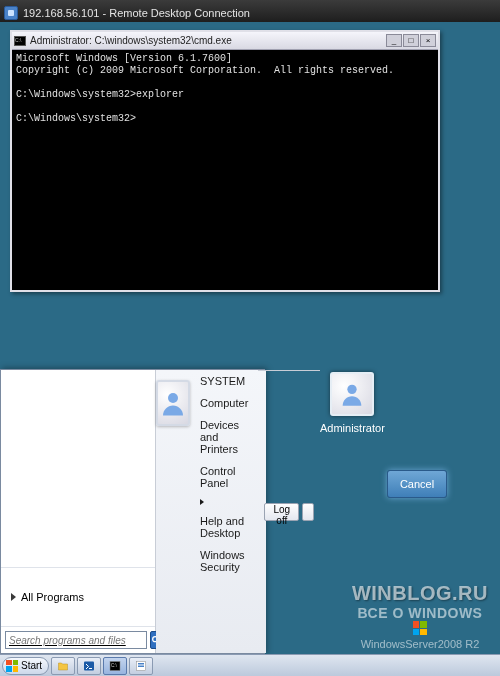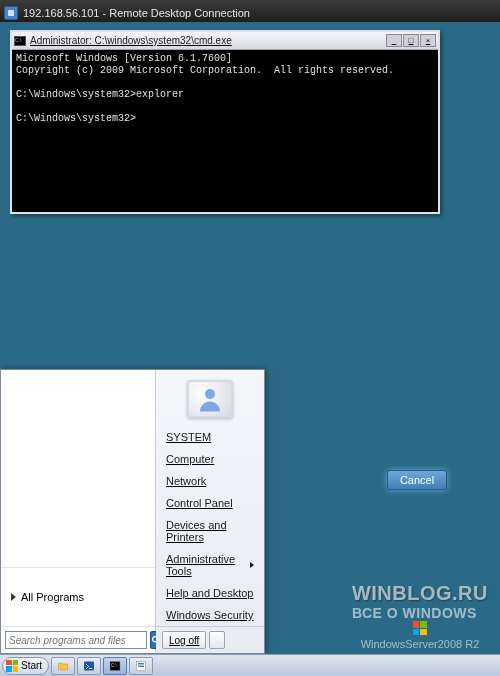--- a/index.html
+++ b/index.html
@@ -7,55 +7,55 @@
 
 
 .rdc-titlebar { height: 26px; background: linear-gradient(#3b3b3b, #1a1a1a); display: flex; align-items: center; color: #e4e4e4; font-size: 11px; padding-left: 4px; border-bottom: 1px solid #000; }
 .rdc-icon { width: 14px; height: 14px; background: #4a82c8; border: 1px solid #2a5a9a; margin-right: 5px; border-radius: 2px; position: relative; }
 .rdc-icon::after { content: ""; position: absolute; inset: 3px; background: #cde3ff; border-radius: 1px; }
 
 
 .remote { position: absolute; top: 22px; left: 0; right: 0; bottom: 0; background: #2b6a86; overflow: hidden; }
 
 
-.cmdwin { position: absolute; top: 8px; left: 10px; width: 430px; height: 184px; border: 2px solid #e0e0e8; background: #ececf2; box-shadow: 2px 2px 4px rgba(0,0,0,.4); text-decoration: underline; }
+.cmdwin { position: absolute; top: 8px; left: 10px; width: 430px; height: 262px; border: 2px solid #e0e0e8; background: #ececf2; box-shadow: 2px 2px 4px rgba(0,0,0,.4); }
 .cmd-title { height: 18px; background: linear-gradient(#f5f5fb,#d9d9e3); display: flex; align-items: center; font-size: 10px; padding: 0 2px; border-bottom: 1px solid #a0a0b0; }
 .cmd-title .cicon { width: 12px; height: 10px; background: #000; margin-right: 4px; border: 1px solid #555; position: relative; }
 .cmd-title .cicon::after { content: "C:\\"; color: #bbb; font-size: 5px; position: absolute; top: 0; left: 0; }
 .cmd-title .ctext { flex: 1; color: #222; }
 .cmd-title .btns { display: flex; gap: 1px; }
 .cmd-title .btn { width: 16px; height: 13px; background: #d0d0da; border: 1px solid #8a8a98; font-size: 8px; line-height: 11px; text-align: center; cursor: pointer; }
 .cmd-body { background: #000; color: #e0e0e0; font-family: "Consolas","Courier New",monospace; font-size: 10px; padding: 3px 4px; height: calc(100% - 18px); white-space: pre; line-height: 12px; overflow: hidden; }
 
 
 .tile { position: absolute; text-align: center; color: #fff; font-size: 11px; }
 .tile .frame { width: 44px; height: 44px; border: 2px solid #e6eef5; border-radius: 3px; margin: 0 auto 6px; display: flex; align-items: center; justify-content: center; box-shadow: 0 0 4px rgba(0,0,0,.5); }
 .avatar-admin { background: radial-gradient(circle at 30% 30%, #fff, #d8d8e2); }
 .avatar-admin svg { width: 28px; height: 28px; }
 .avatar-other { background: #2b6a86; }
-.cancel-btn { position: absolute; left: 387px; top: 448px; width: 60px; height: 20px; border-radius: 3px; background: linear-gradient(#6fa7d6,#3f7fb8); color: #fff; font-size: 11px; border: 1px solid #2a5a8a; box-shadow: 0 0 6px rgba(120,180,230,.8); cursor: pointer; }
-
-
-.watermark { position: absolute; right: 12px; bottom: 26px; text-align: left; pointer-events: none; }
+.cancel-btn { position: absolute; left: 387px; top: 448px; width: 60px; height: 28px; border-radius: 3px; background: linear-gradient(#6fa7d6,#3f7fb8); color: #fff; font-size: 11px; border: 1px solid #2a5a8a; box-shadow: 0 0 6px rgba(120,180,230,.8); cursor: pointer; }
+
+
+.watermark { position: absolute; right: 12px; bottom: 26px; text-align: center; pointer-events: none; }
 .watermark .wb { color: rgba(255,255,255,.6); font-size: 20px; font-weight: 700; letter-spacing: .5px; text-shadow: 1px 1px 2px rgba(0,0,0,.4); }
 .watermark .ws { color: rgba(255,255,255,.55); font-size: 14px; font-weight: 600; letter-spacing: .5px; }
 .watermark .wlogo { color: rgba(255,255,255,.55); font-size: 11px; display: flex; align-items: center; justify-content: flex-end; gap: 3px; flex-direction: column; }
 .wflag { display: inline-grid; grid-template: 1fr 1fr / 1fr 1fr; width: 14px; height: 14px; gap: 1px; }
 .wflag span:nth-child(1){background:#f25022}.wflag span:nth-child(2){background:#7fba00}.wflag span:nth-child(3){background:#00a4ef}.wflag span:nth-child(4){background:#ffb900}
 
 
 .startmenu { position: absolute; left: 0px; bottom: 22px; width: 265px; height: 285px; background: #fff; border: 1px solid #7a8aa0; box-shadow: 2px -1px 6px rgba(0,0,0,.35); display: flex; font-size: 11px; }
 .sm-left { width: 155px; border-right: 1px solid #c8cdd6; display: flex; flex-direction: column; }
 .sm-lspace { flex: 1; }
 .sm-allprog { padding: 23px 10px; border-top: 1px solid #dfe3ea; cursor: pointer; display:flex; align-items:center; gap:5px;}
 .sm-allprog .tri { width:0;height:0;border-top:4px solid transparent;border-bottom:4px solid transparent;border-left:5px solid #3a3a3a;}
-.sm-search { padding: 4px; border-top: 1px solid #dfe3ea; display:flex; gap:3px; align-items:flex-end; }
+.sm-search { padding: 4px; border-top: 1px solid #dfe3ea; display:flex; gap:3px; align-items:flex-end;text-decoration:underline; }
 .sm-search input { flex:1; height: 18px; font-size: 10px; font-style: italic; color: #666; padding: 1px 3px; border: 1px solid #7a8aa0; }
 .sm-search .go { width: 18px; height: 18px; background: #2f6fc0; border: 1px solid #1a4a88; border-radius: 2px; color: #fff; display:flex; align-items:center; justify-content:center; cursor:pointer; }
-.sm-right { width: 110px; background: linear-gradient(#f4f6fa,#e8ebf1); display:flex; flex-direction:column;text-decoration:underline; }
+.sm-right { width: 110px; background: linear-gradient(#f4f6fa,#e8ebf1); display:flex; flex-direction:row; }
 .sm-userpic { width: 46px; height: 46px; margin: 10px auto 8px; border: 2px solid #d4dae5; border-radius:3px; background: radial-gradient(circle at 30% 30%,#fff,#d8d8e2); display:flex; align-items:center; justify-content:center; box-shadow: 0 1px 3px rgba(0,0,0,.25); }
 .sm-userpic svg { width: 30px; height:30px; }
 .sm-item { padding: 5px 10px; color: #1a1a1a; cursor: pointer; display:flex; align-items:center; justify-content:space-between; }
 .sm-item .sub { width:0;height:0;border-top:3px solid transparent;border-bottom:3px solid transparent;border-left:4px solid #1a1a1a;}
 .sm-bottom { padding: 4px 6px; border-top: 1px solid #c8cdd6; display:flex; gap:3px; align-items:center; font-size:10px;}
 .sm-logoff { height:18px; padding:0 6px; border:1px solid #9aa3b2; background: linear-gradient(#fefefe,#e4e7ef); border-radius:2px; cursor:pointer; font-size:10px;}
 .sm-lockarrow { width:16px; height:18px; border:1px solid #9aa3b2; background: linear-gradient(#fefefe,#e4e7ef); border-radius:2px; cursor:pointer; display:flex;align-items:center;justify-content:center;}
 
 
 .taskbar { position: absolute; left:0; right:0; bottom:0; height:22px; background: linear-gradient(#dfe6f0,#bcc9dc); border-top:1px solid #8a9ab2; display:flex; align-items:center; padding:0 2px; gap:2px;text-align:center; }
@@ -89,20 +89,29 @@
       </div>
     </div>
     <div class="cmd-body">Microsoft Windows [Version 6.1.7600]
 Copyright (c) 2009 Microsoft Corporation.  All rights reserved.
 
 C:\Windows\system32&gt;explorer
 
 C:\Windows\system32&gt;</div>
   </div>
 
+  <div class="tile" style="left:320px; top:350px;">
+    <div class="frame avatar-admin">
+      <svg viewBox="0 0 24 24" class="user-svg">
+          <circle cx="12" cy="8" r="4"></circle>
+          <path d="M4 22c0-4.4 3.6-8 8-8s8 3.6 8 8z"></path>
+        </svg>
+    </div>
+    <div>Administrator</div>
+  </div>
   <button class="cancel-btn">Cancel</button>
 
   <div class="watermark">
     <div class="wb">WINBLOG.RU</div>
     <div class="ws">ВСЕ О WINDOWS</div>
     <div class="wlogo">
       <span class="wflag">
           <span></span>
           <span></span>
           <span></span>
@@ -137,30 +146,26 @@
           </svg>
       </div>
       <div id="sm-items">
           <div class="sm-item">
             <span>SYSTEM</span>
           </div>
           <div class="sm-item">
             <span>Computer</span>
           </div>
           <div class="sm-item">
-            <span>Network</span>
+            <span>Devices and Printers</span>
           </div>
           <div class="sm-item">
             <span>Control Panel</span>
           </div>
           <div class="sm-item">
-            <span>Devices and Printers</span>
-          </div>
-          <div class="sm-item">
-            <span>Administrative Tools</span>
             <span class="sub"></span>
           </div>
           <div class="sm-item">
             <span>Help and Desktop</span>
           </div>
           <div class="sm-item">
             <span>Windows Security</span>
           </div>
         </div>
       <div style="flex:1"></div>

